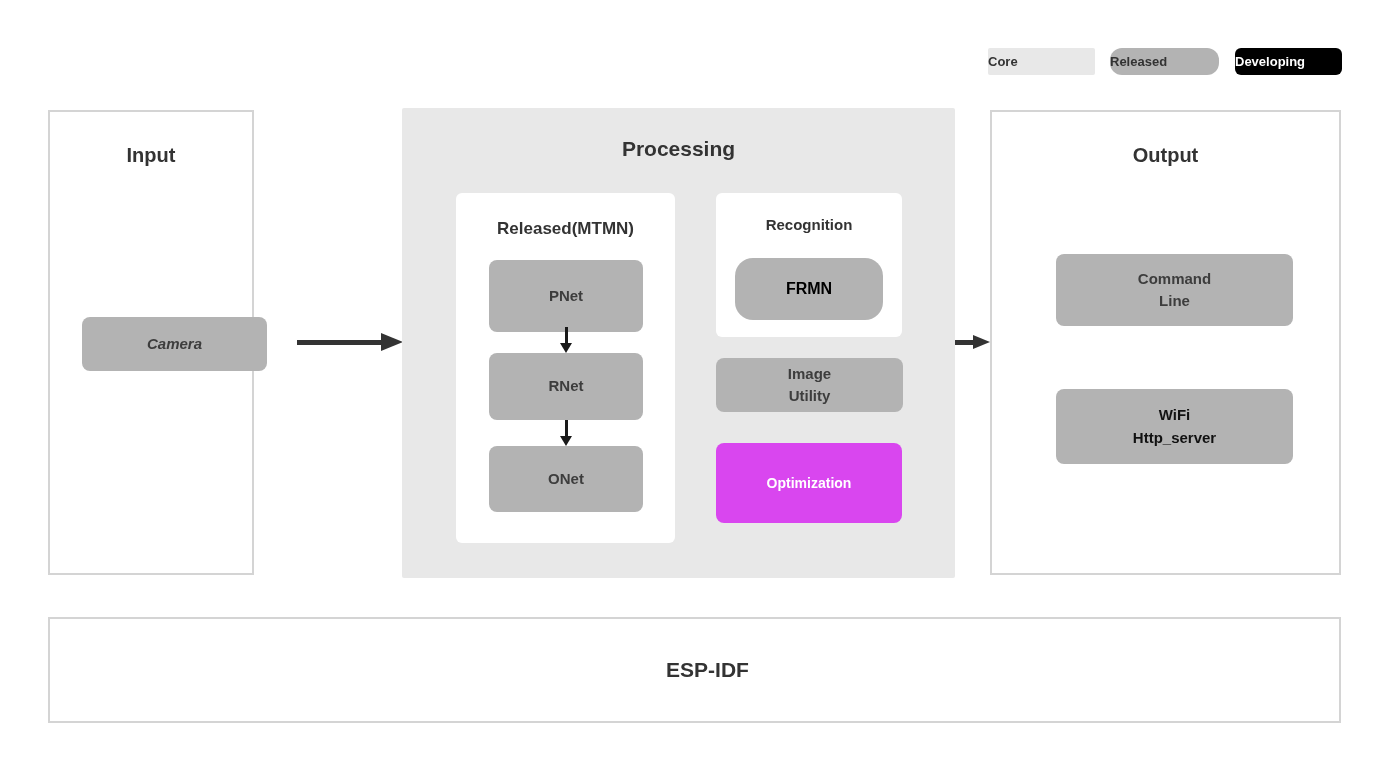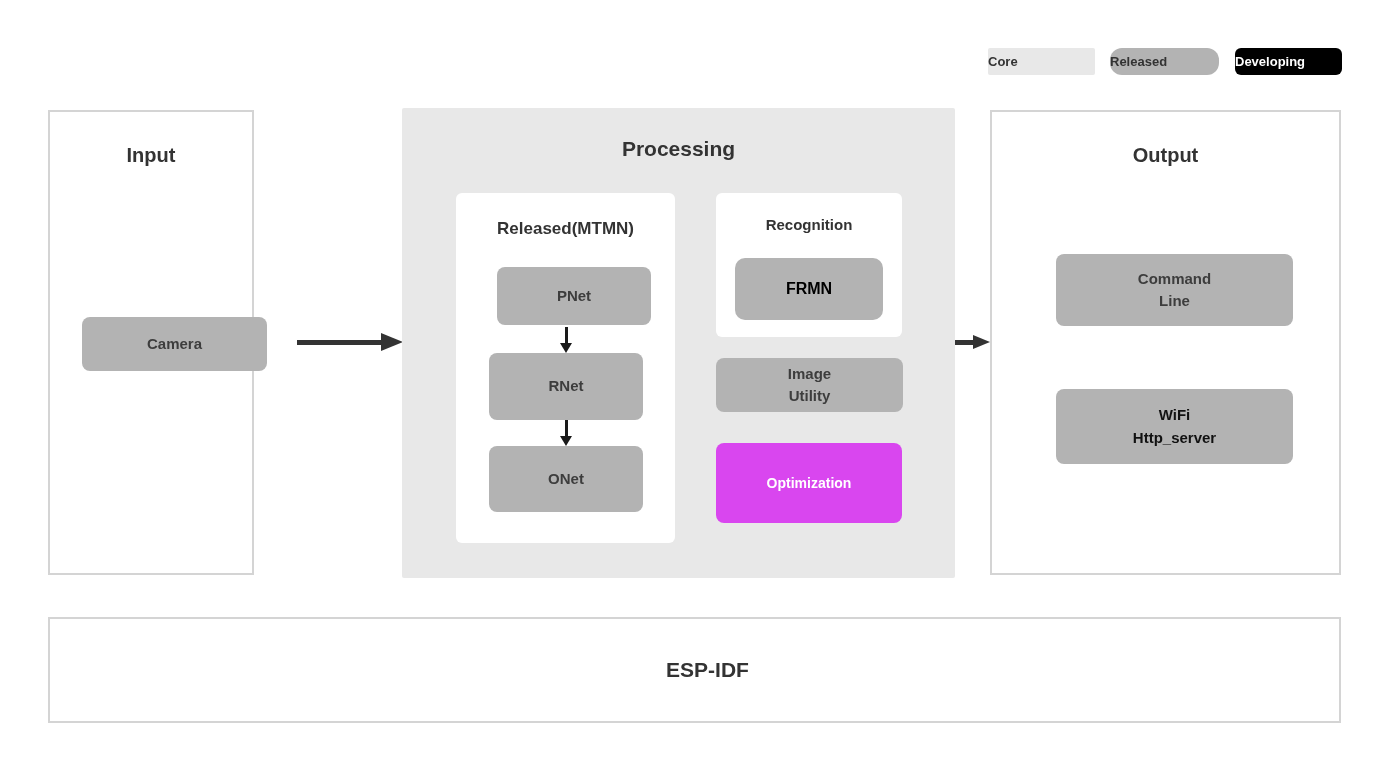--- a/index.html
+++ b/index.html
@@ -31,25 +31,25 @@
   #detection-card   { left:54px;  top:85px; width:219px; height:350px; }
   #recognition-card { left:314px; top:85px; width:186px; height:144px; }
   .card-title { text-align:center; font-weight:bold; color:#333333; }
   #detection-card .card-title   { padding-top:26px; font-size:17px; }
   #recognition-card .card-title { padding-top:23px; font-size:15px; }
 
   
   .node { position:absolute; background:#b3b3b3; border-radius:8px;
     display:flex; align-items:center; justify-content:center; text-align:center;
     font-weight:bold; font-size:15px; color:#3d3d3d; white-space:pre-line; line-height:1.5; }
-  #camera-node { left:32px; top:205px; width:185px; height:54px; }
-  #pnet-node { left:41px; top:67px;  width:154px; height:58px;margin-top:7px; }
+  #camera-node { left:32px; top:205px; width:185px; height:54px;font-style:italic; }
+  #pnet-node { left:33px; top:67px;  width:154px; height:72px; }
   #rnet-node { left:33px; top:160px; width:154px; height:67px; }
   #onet-node { left:33px; top:253px; width:154px; height:66px; }
-  #frmn-node { left:19px; top:65px; width:148px; height:62px; font-size:16px; color:#000000; border-radius:10px; }
+  #frmn-node { left:19px; top:65px; width:148px; height:62px; font-size:16px; color:#000000; border-radius:18px; }
   #image-utility-node { left:314px; top:250px; width:187px; height:54px; }
   #optimization-node  { left:314px; top:335px; width:186px; height:80px;
     background:#d946ef; color:#ffffff; font-size:14px; }
   #command-line-node { left:64px; top:142px; width:237px; height:72px; }
   #wifi-node         { left:64px; top:277px; width:237px; height:75px; color:#111111; }
 
   
   .harrow { position:absolute; }
   .harrow .hline { position:absolute; background:#333333; }
   .harrow .hhead { position:absolute; width:0; height:0; border-style:solid;

